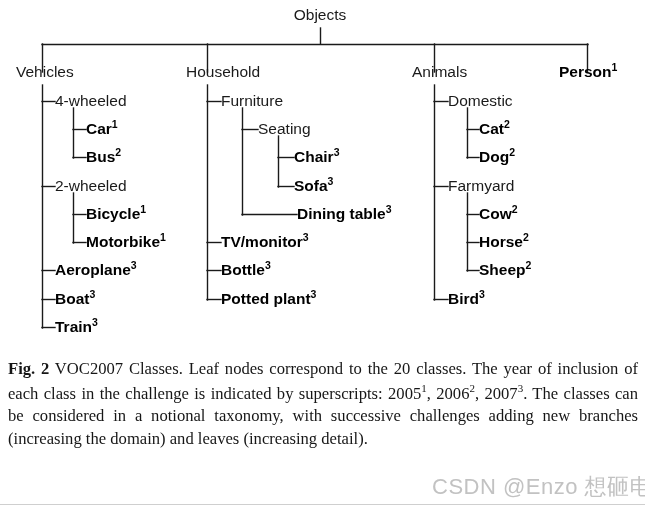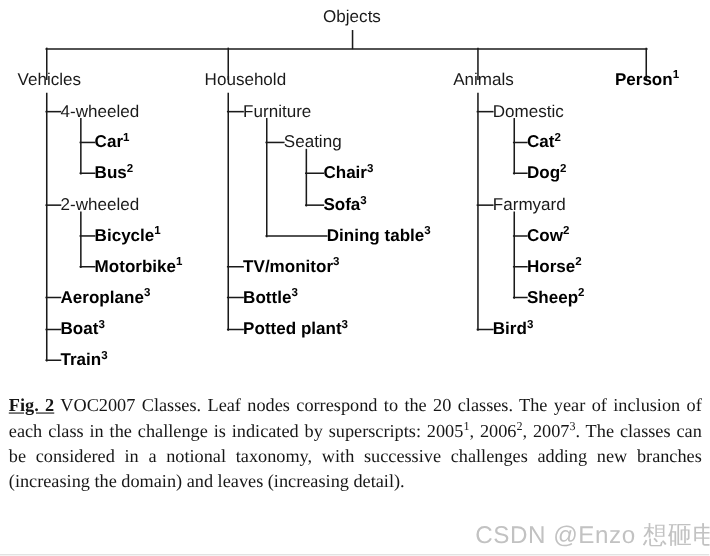--- a/index.html
+++ b/index.html
@@ -60,21 +60,20 @@
     width: 630px;
     font-family: "Liberation Serif", serif;
     font-size: 16.6px;
     line-height: 1.38;
     color: #161616;
     text-align: justify;
     text-justify: inter-word;
   }
   #caption .fig-label {
     font-weight: bold;
-    text-decoration: underline;
   }
   #caption .sup-serif {
     font-size: 11px;
     vertical-align: super;
   }
   #watermark {
     position: absolute;
     left: 432px;
     top: 472px;
     font-family: "Liberation Sans", sans-serif;

